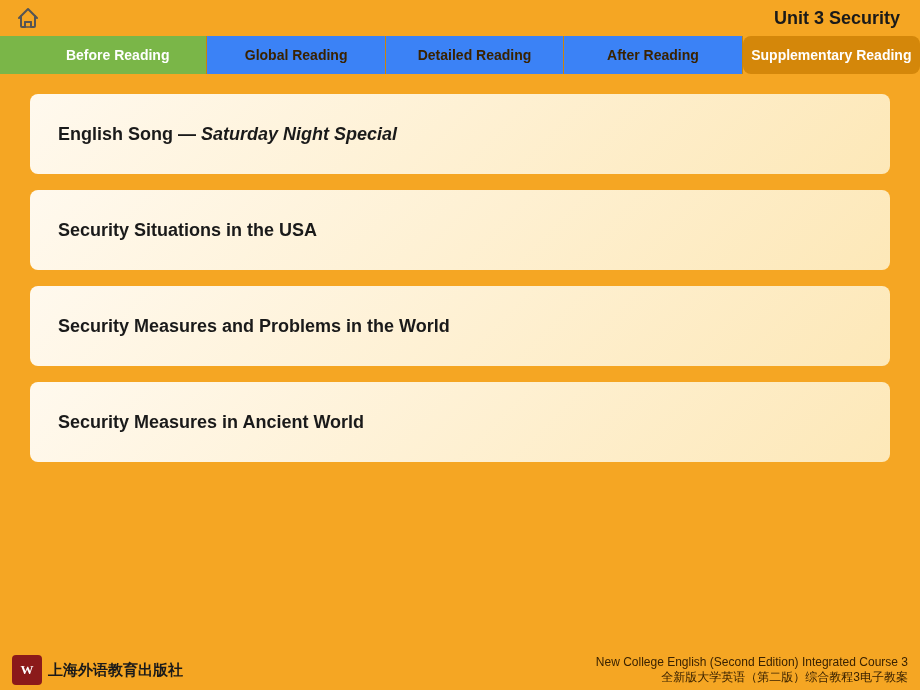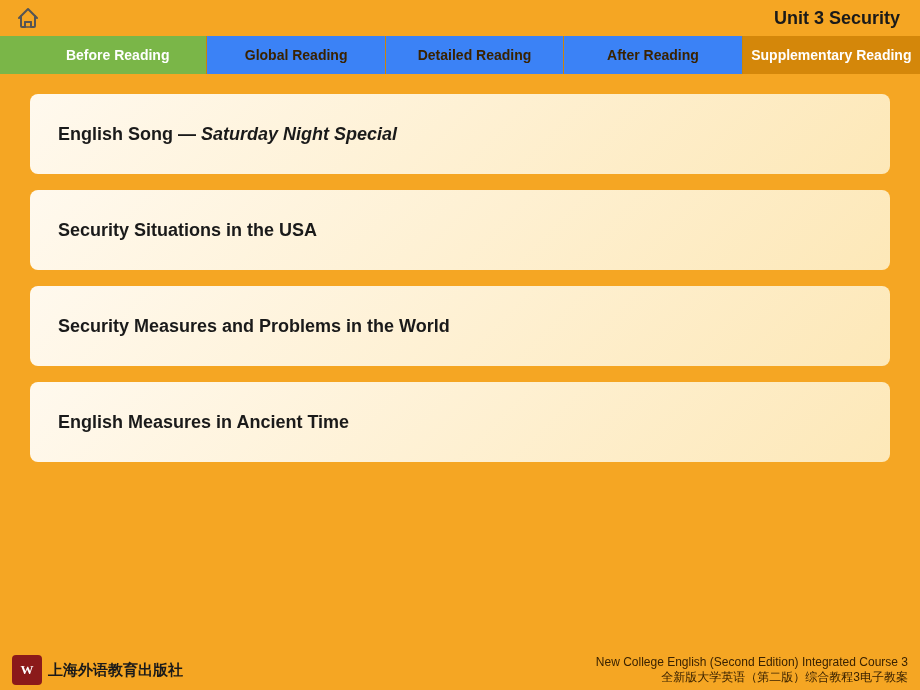--- a/index.html
+++ b/index.html
@@ -54,20 +54,21 @@
       justify-content: center;
       font-size: 14px;
       font-weight: bold;
       cursor: pointer;
       border-right: 1px solid #c8860a;
       color: #3a2200;
     }
 
     .nav-tab:last-child {
       border-right: none;
+      border-radius: 8px;
     }
 
     .nav-tab.active {
       background: #7ab648;
       color: white;
       padding-left: 29px;
     }
 
     .nav-tab.inactive {
       background: #3b82f6;
@@ -199,21 +200,21 @@
 
   <div class="content-card">
     <div class="card-title">Security Situations in the USA</div>
   </div>
 
   <div class="content-card">
     <div class="card-title">Security Measures and Problems in the World</div>
   </div>
 
   <div class="content-card">
-    <div class="card-title">English Measures in Ancient Time</div>
+    <div class="card-title">Security Measures in Ancient World</div>
   </div>
 
 </div>
 
 <div class="bottom-bar">
   <div class="publisher-logo">
     <div class="logo-icon">
       <span>W</span>
     </div>
     <span class="publisher-name">上海外语教育出版社</span>

